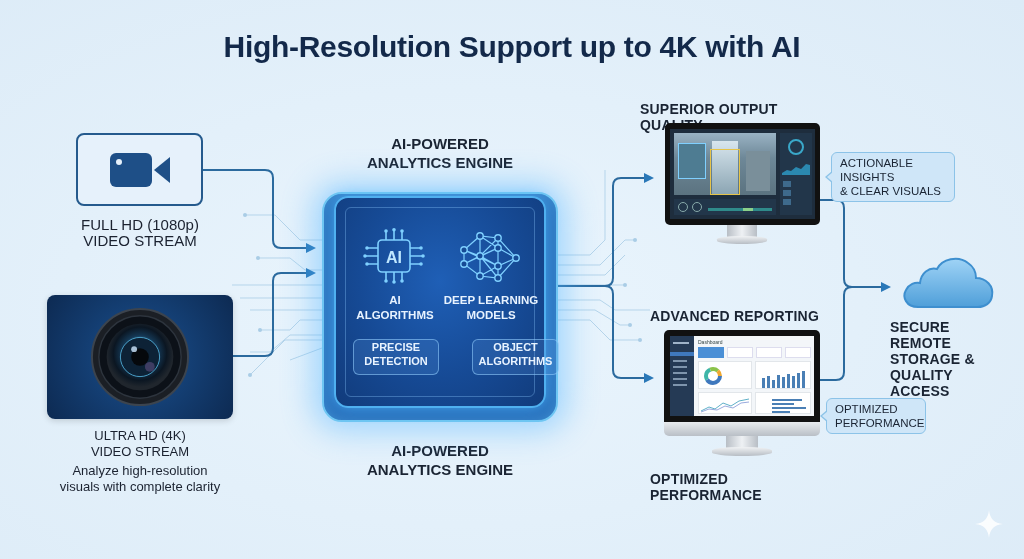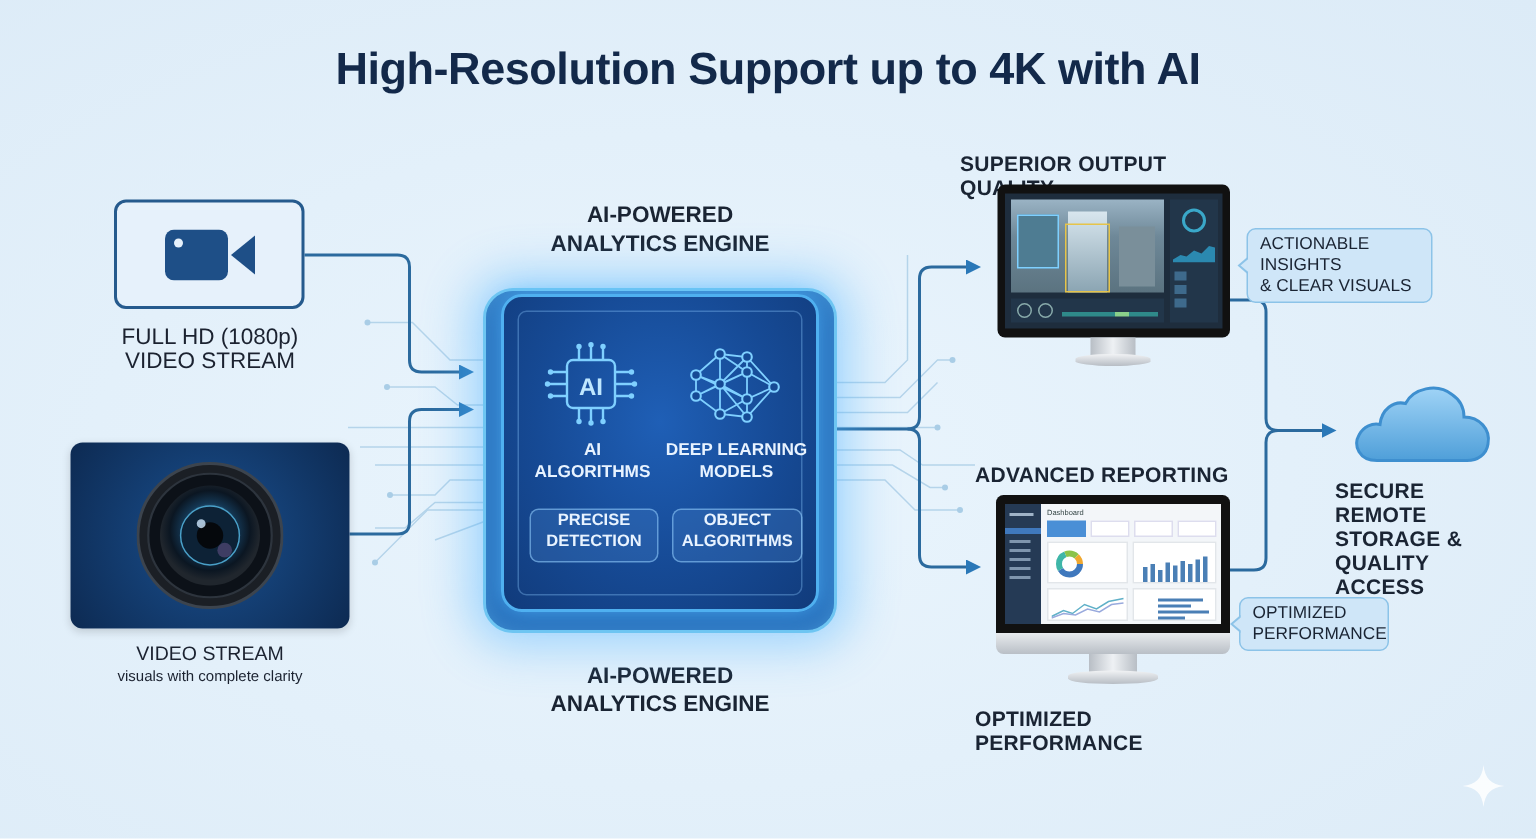--- a/index.html
+++ b/index.html
@@ -169,22 +169,24 @@
     <circle cx="50" cy="50" r="49" fill="#1b1f25" stroke="#3c444e" stroke-width="2"></circle>
     <circle cx="50" cy="50" r="42" fill="#0c1118" stroke="#2d343d" stroke-width="1.5"></circle>
     <circle cx="50" cy="50" r="34" fill="url(#lg)"></circle>
     <circle cx="50" cy="50" r="20" fill="#0d2236" stroke="#4aa0c8" stroke-width="1"></circle>
     <circle cx="50" cy="50" r="9" fill="#05080c"></circle>
     <circle cx="44" cy="42" r="3" fill="#cfe8ff" opacity=".8"></circle>
     <circle cx="60" cy="60" r="5" fill="#9b6fb8" opacity=".35"></circle>
   </svg>
 </div>
 <div class="abs caption" style="left:40px; top:428px; width:200px; font-size:13px; line-height:16px;">
+  <div>ULTRA HD (4K)</div>
   <div>VIDEO STREAM</div>
-  <div style="font-size:10px;">visuals with complete clarity</div>
+  <div style="margin-top:3px; font-size:13px;">Analyze high-resolution</div>
+  <div style="font-size:13px;">visuals with complete clarity</div>
 </div>
 
 <div class="abs engine-title" style="left:330px; top:134px; width:220px;">
   <div>AI-POWERED</div>
   <div>ANALYTICS ENGINE</div>
 </div>
 <div class="abs engine-title" style="left:330px; top:441px; width:220px;">
   <div>AI-POWERED</div>
   <div>ANALYTICS ENGINE</div>
 </div>
@@ -240,21 +242,21 @@
 </div>
 <div class="abs engine-label" style="left:443px; top:293px; width:96px;">
   <div>DEEP LEARNING</div>
   <div>MODELS</div>
 </div>
 
 <div class="abs engine-chip" style="left:353px; top:339px; width:86px; height:36px;">
   <div>PRECISE</div>
   <div>DETECTION</div>
 </div>
-<div class="abs engine-chip" style="left:448px; top:339px; width:87px; height:36px;">
+<div class="abs engine-chip" style="left:472px; top:339px; width:87px; height:36px;">
   <div>OBJECT</div>
   <div>ALGORITHMS</div>
 </div>
 
 <div class="abs section-label" style="left:640px; top:101px; width:200px;">SUPERIOR OUTPUT QUALITY</div>
 <div class="abs" style="left:665px; top:123px; width:155px; height:102px;">
   <div class="abs monitor-bezel" style="left:0; top:0; width:155px; height:102px;"></div>
   <div class="abs screen1" style="left:5px; top:6px; width:145px; height:90px;">
 
     <div class="abs" style="left:4px; top:4px; width:102px; height:62px; background:linear-gradient(180deg,#9ab3c4 0%,#6e8898 40%,#5b7380 100%);">

